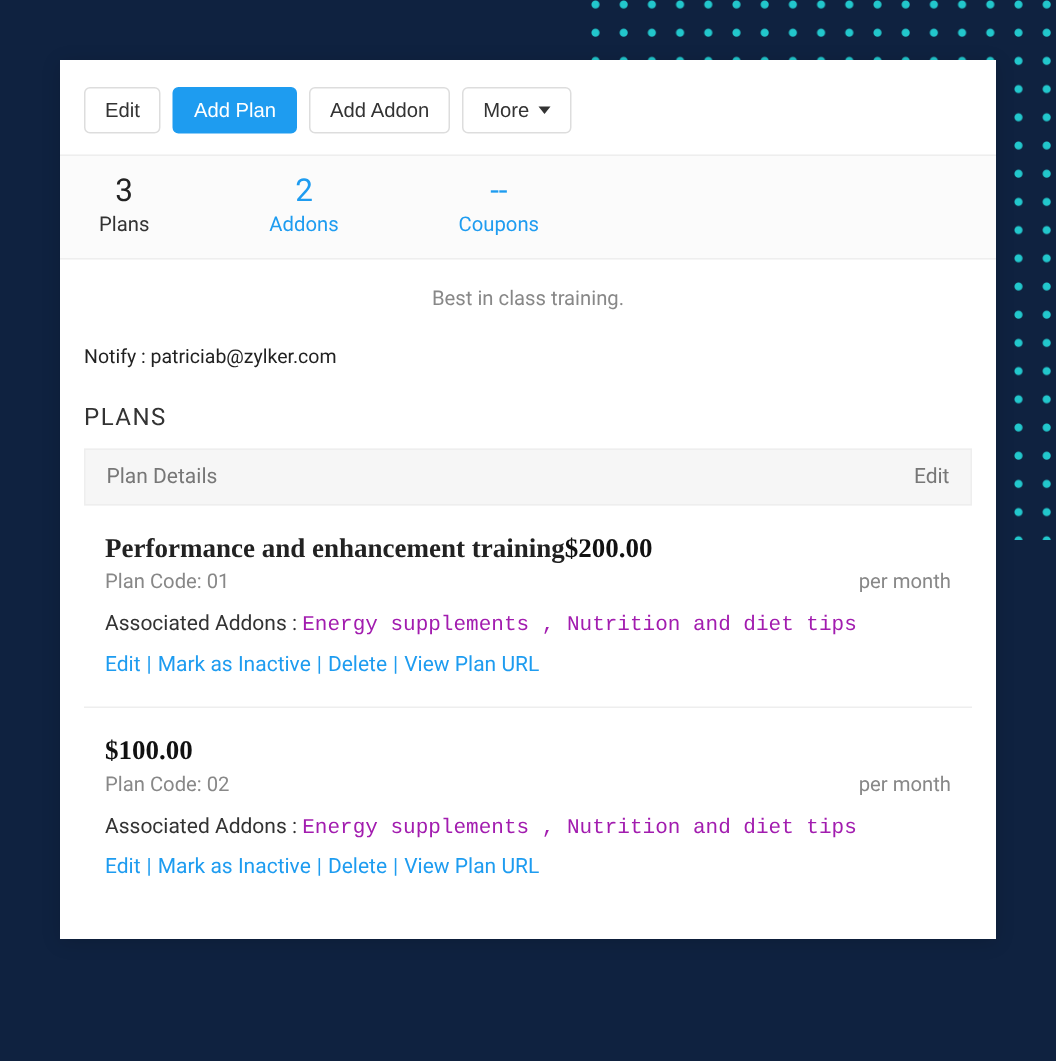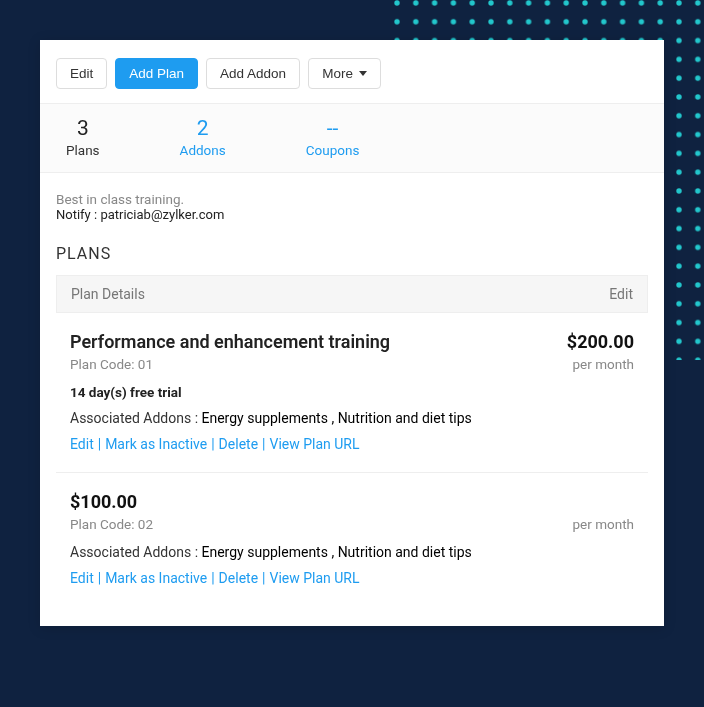--- a/index.html
+++ b/index.html
@@ -96,20 +96,22 @@
     .stat.link .stat-value,
     .stat.link .stat-label {
       color: #1e9cf0;
     }
     .body {
       padding: 18px 16px 20px 16px;
     }
     .description {
       color: #888;
       font-size: 13.5px;
+      margin-bottom: 24px;
+      text-align: center;
     }
     .notify {
       font-size: 13px;
       color: #222;
       margin-bottom: 22px;
     }
     .section-title {
       font-size: 16px;
       letter-spacing: 1px;
       color: #333;
@@ -125,23 +127,23 @@
       font-size: 14px;
       color: #777;
     }
     .plan-row {
       padding: 18px 14px 20px 14px;
       border-bottom: 1px solid #eee;
     }
     .plan-row:last-child { border-bottom: none; }
     .plan-top {
       display: flex;
-      justify-content: space-between;
       align-items: flex-start;
       margin-bottom: 4px;
+      font-family: Liberation Serif, serif;
     }
     .plan-name {
       font-size: 18px;
       font-weight: 600;
       color: #222;
     }
     .plan-price {
       font-size: 18px;
       font-weight: 700;
       color: #111;
@@ -159,21 +161,22 @@
       font-weight: 700;
       color: #222;
       margin-bottom: 10px;
     }
     .addons-line {
       font-size: 14px;
       color: #333;
       margin-bottom: 10px;
     }
     .addons-line .addon-link {
-      color: #000000;
+      color: #a21caf;
+      font-family: Liberation Mono, monospace;
     }
     .actions-line {
       font-size: 14px;
     }
     .actions-line .link {
       color: #1e9cf0;
       cursor: pointer;
     }
     .sep {
       color: #1e9cf0;
@@ -239,21 +242,20 @@
     <div id="plans-container">
         <div class="plan-row">
           <div class="plan-top">
             <div class="plan-name">Performance and enhancement training</div>
             <div class="plan-price">$200.00</div>
           </div>
           <div class="plan-sub">
             <span>Plan Code: 01</span>
             <span>per month</span>
           </div>
-          <div class="trial">14 day(s) free trial</div>
           <div class="addons-line"><span>Associated Addons : </span><span class="addon-link">Energy supplements</span><span class="addon-link"> , </span><span class="addon-link">Nutrition and diet tips</span></div>
           <div class="actions-line"><span class="link">Edit</span><span class="sep" style="margin: 0px 4px;">|</span><span class="link">Mark as Inactive</span><span class="sep" style="margin: 0px 4px;">|</span><span class="link">Delete</span><span class="sep" style="margin: 0px 4px;">|</span><span class="link">View Plan URL</span></div>
         </div>
         <div class="plan-row">
           <div class="plan-top">
             <div class="plan-price">$100.00</div>
           </div>
           <div class="plan-sub">
             <span>Plan Code: 02</span>
             <span>per month</span>

